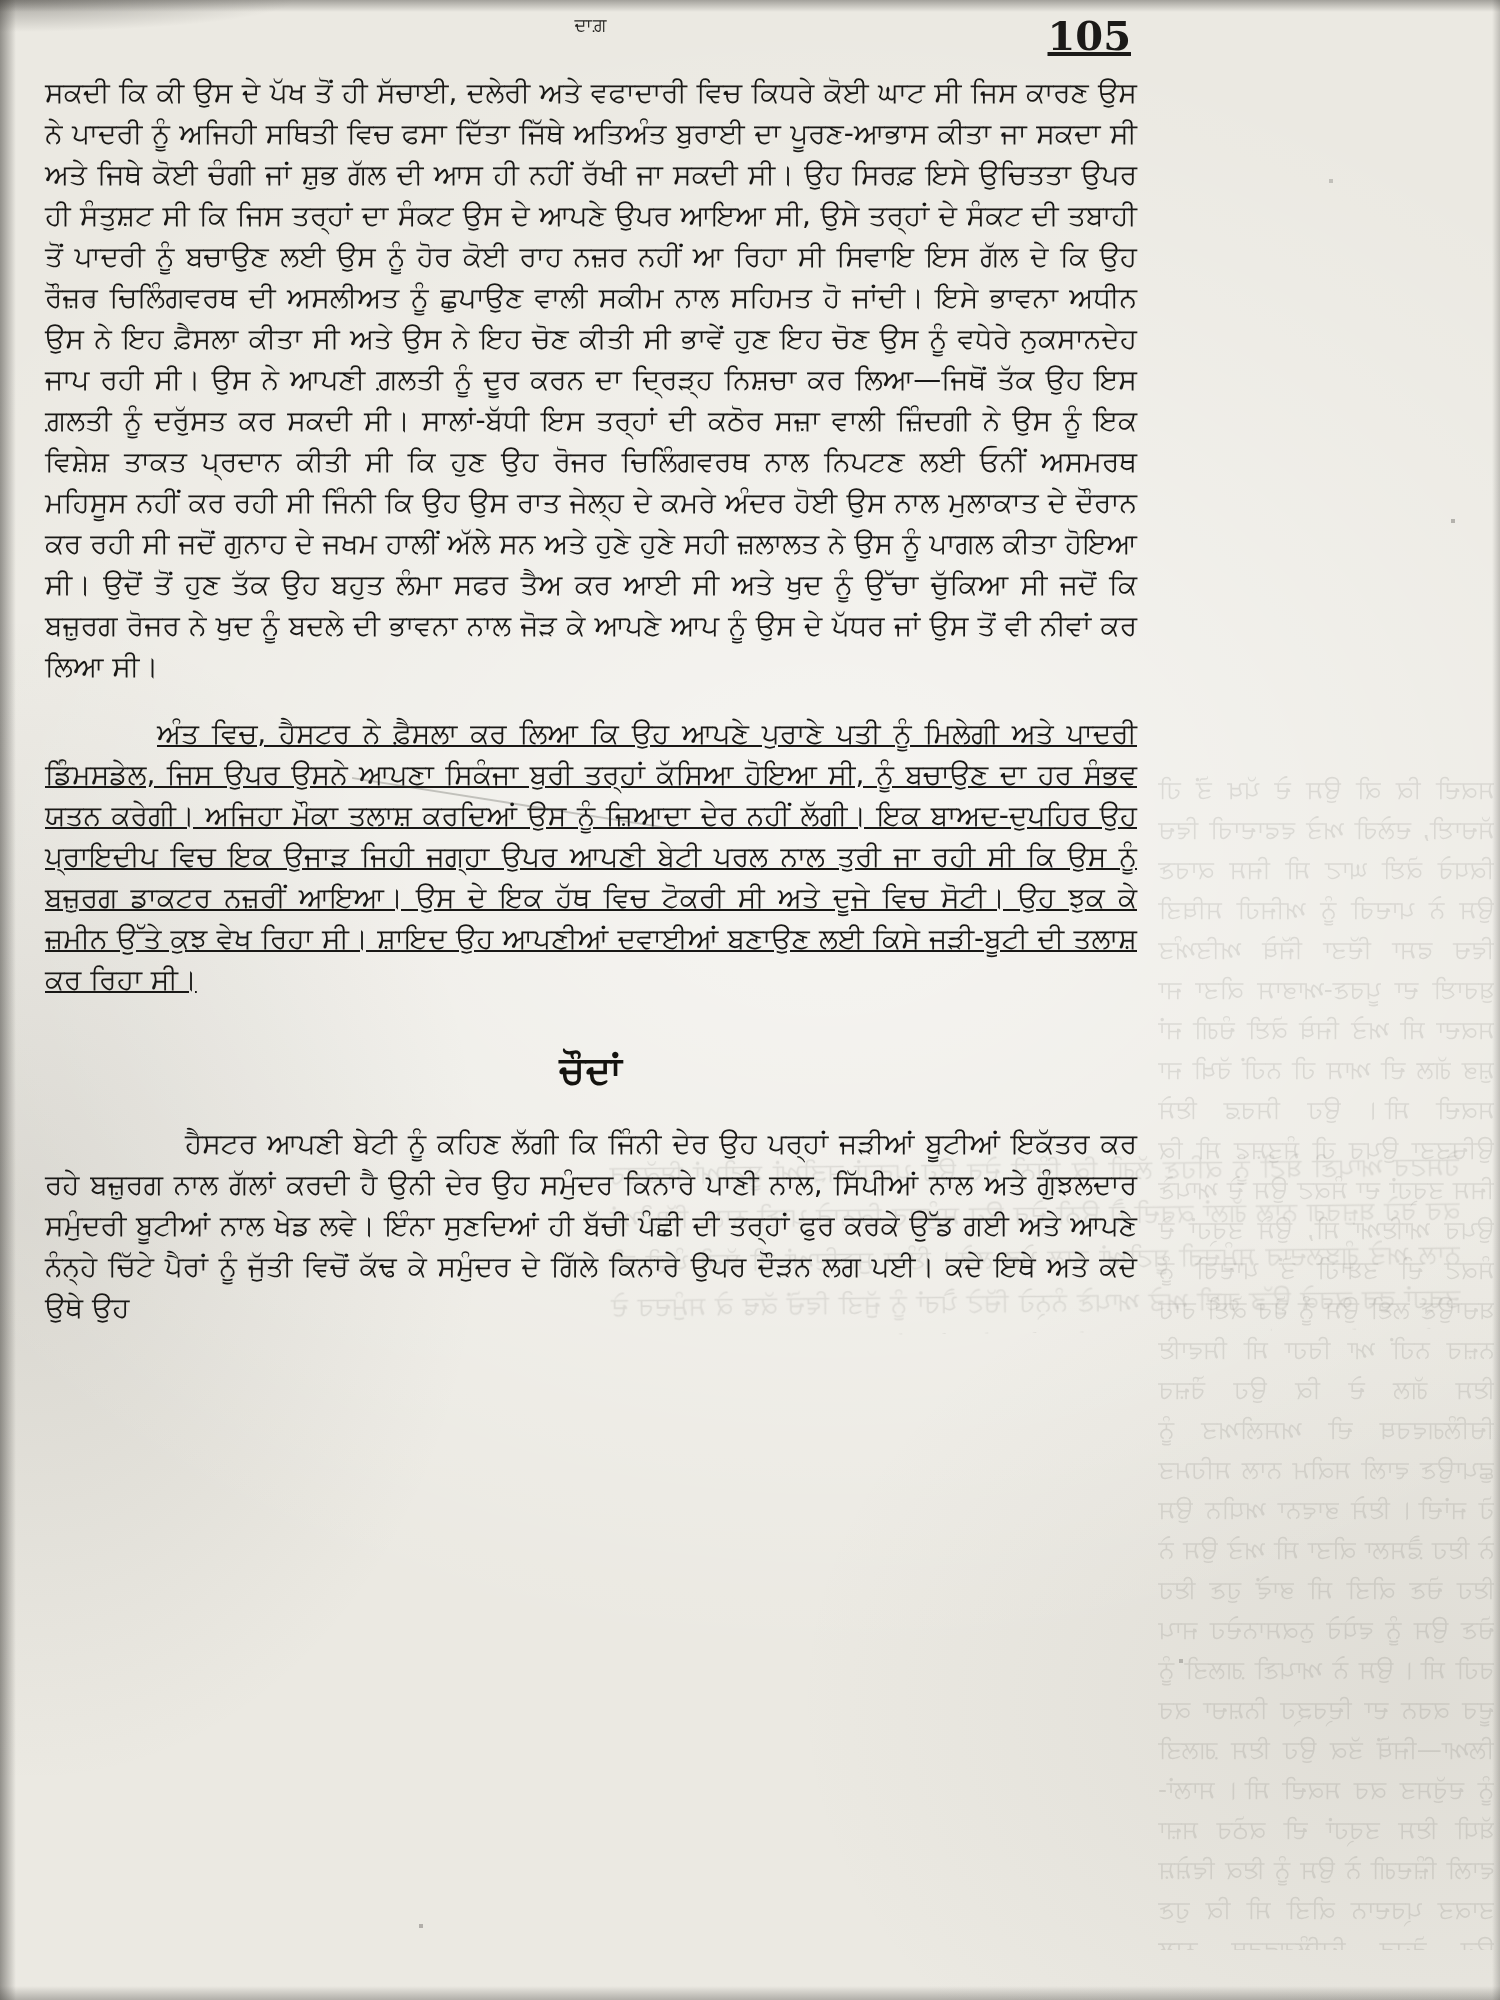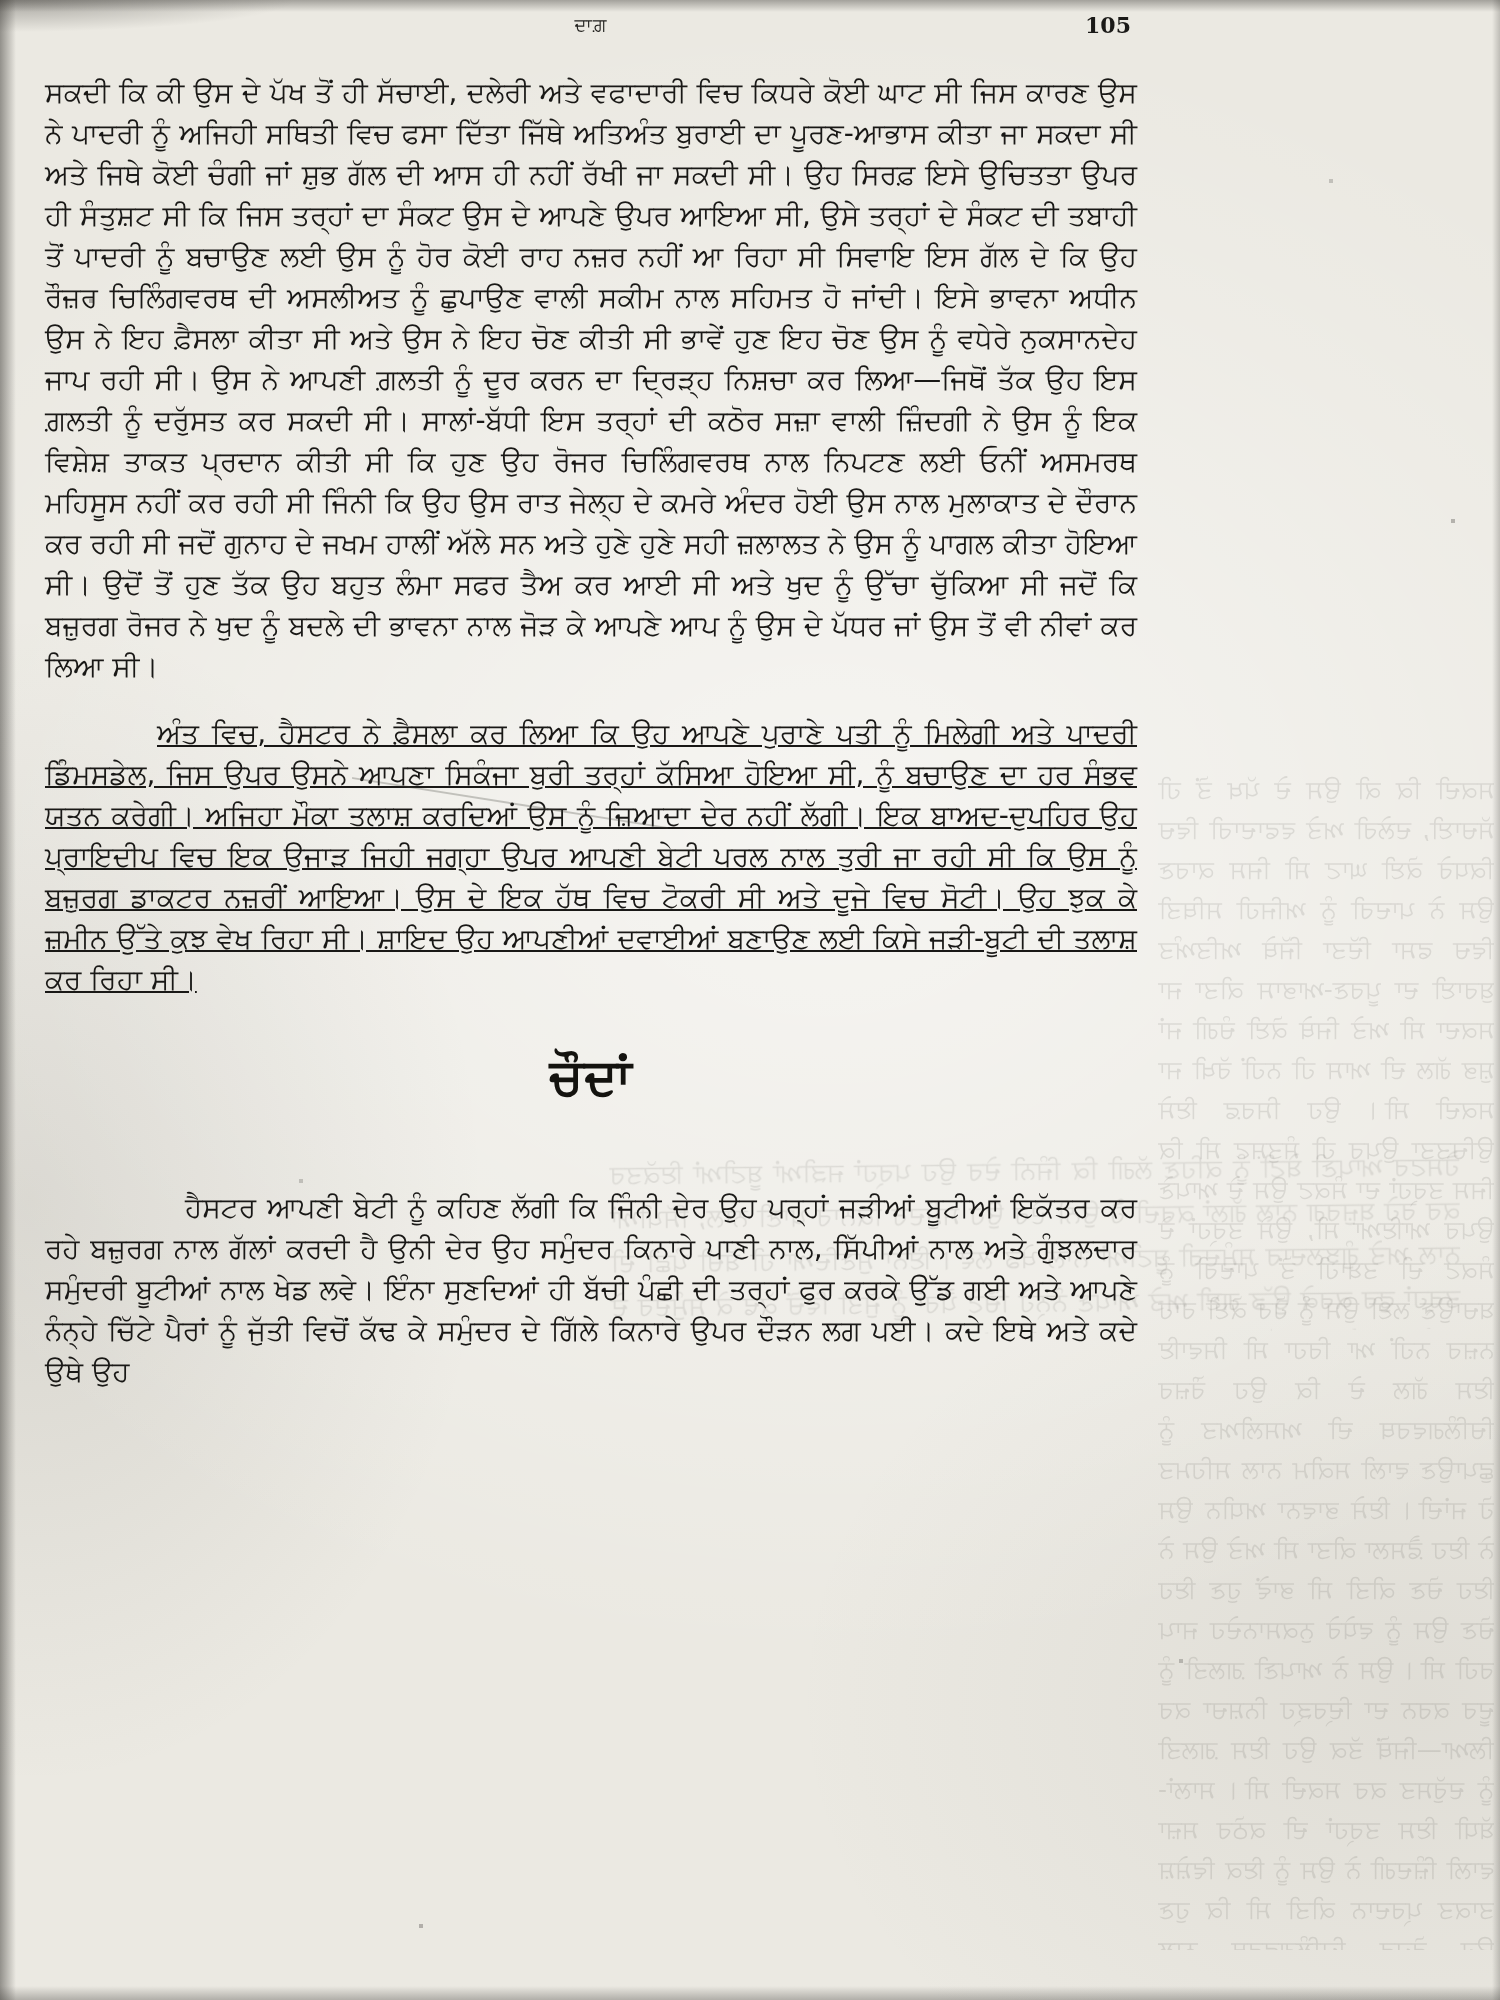--- a/index.html
+++ b/index.html
@@ -100,41 +100,42 @@
     display: block;
     text-align: center;
     font-size: 18px;
     letter-spacing: 1px;
     color: #22211e;
   }
   .page-number {
     position: absolute;
     right: 6px;
     top: -2px;
-    font-size: 22px;
+    font-size: 40px;
     font-weight: bold;
     color: #1b1a18;
     font-family: "DejaVu Serif", "Liberation Serif", serif;
+    text-decoration: underline;
   }
   .text-block {
     margin-top: 14px;
   }
   .para {
     margin: 0 0 26px 0;
     font-size: 28px;
     line-height: 41px;
     text-align: justify;
     color: #191816;
   }
   .para.indent-1 { text-indent: 112px; text-decoration: underline; }
   .para.indent-2 { text-indent: 140px; }
   .chapter-heading {
-    margin: 48px 0 80px 0;
+    margin: 48px 0 30px 0;
     text-align: center;
-    font-size: 50px;
+    font-size: 38px;
     font-weight: bold;
     color: #14130f;
     letter-spacing: 1px;
   }
 </style>
 </head>
 <body>
 
 <div class="scan">
 

